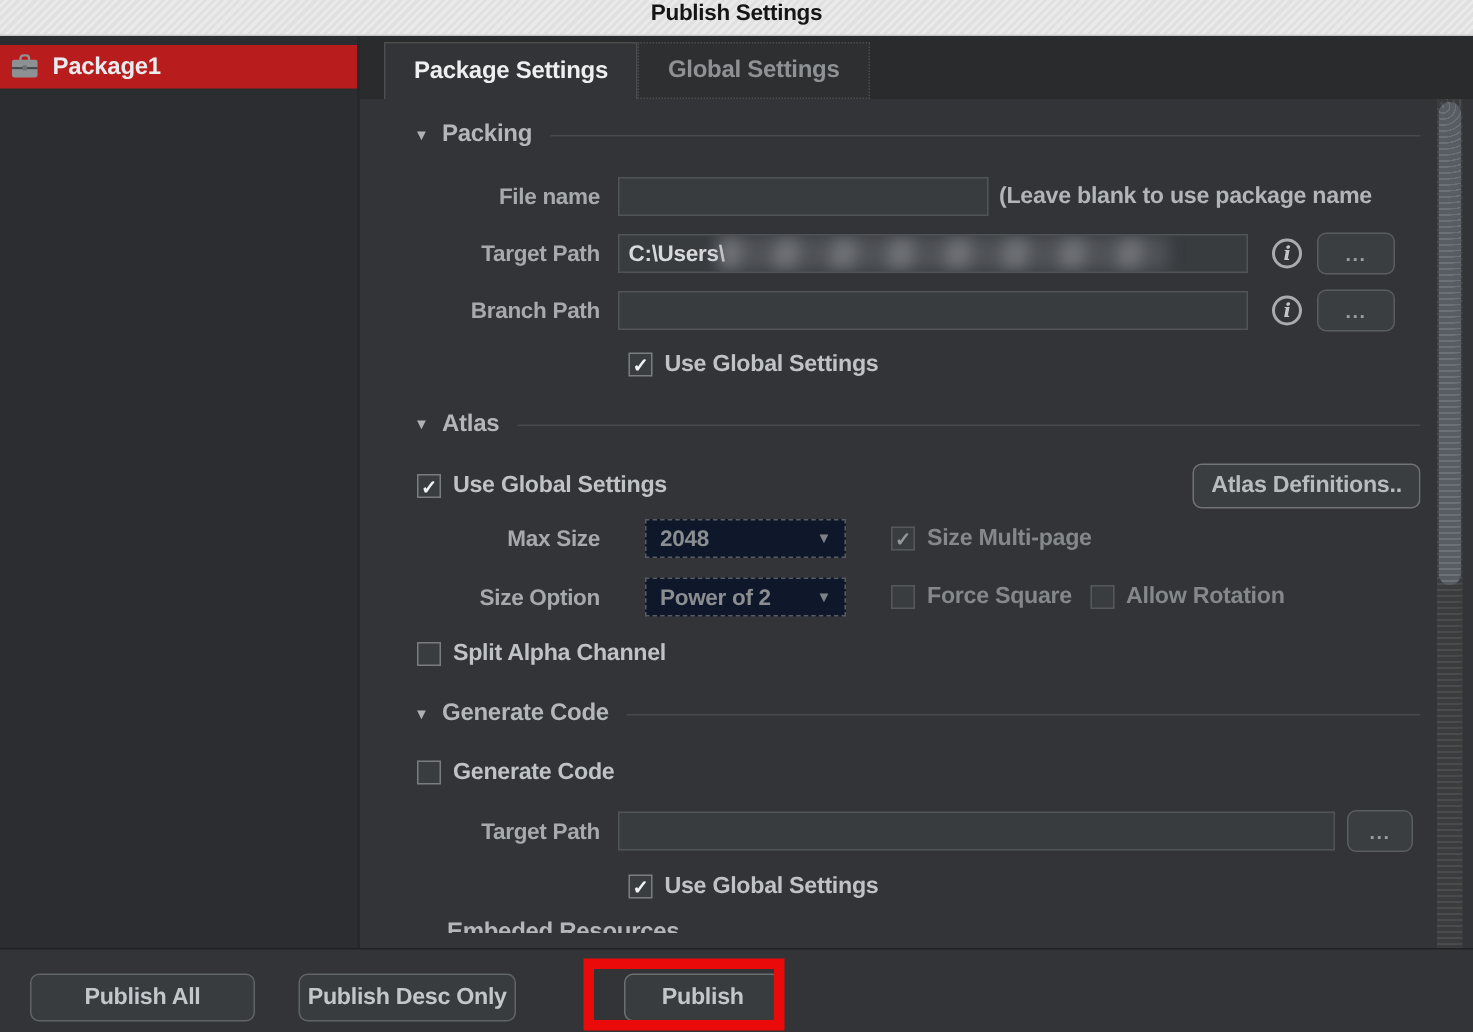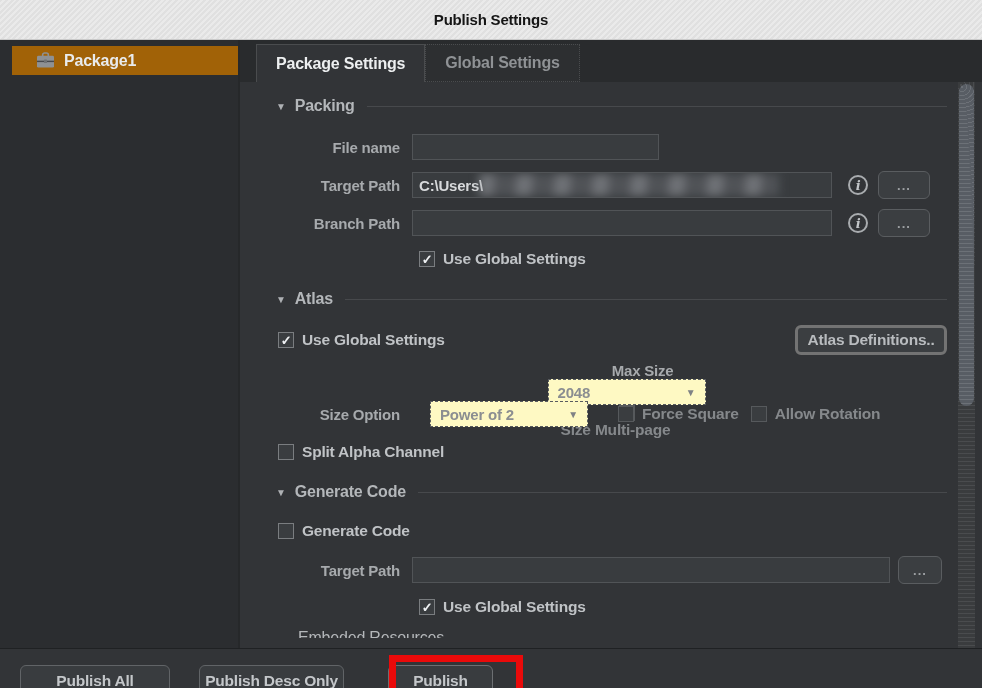--- a/index.html
+++ b/index.html
@@ -4,33 +4,33 @@
 <style>
   * { margin:0; padding:0; box-sizing:border-box; }
   html,body { width:982px; height:688px; }
   body {
     background:#323437;
     font-family:"Liberation Sans", sans-serif;
     overflow:hidden;
     letter-spacing:-0.2px;
   }
   .titlebar {
-    height:40px;
+    height:24px;
     background:#e9e9e9;
     background-image:repeating-linear-gradient(135deg, rgba(0,0,0,0.04) 0 2px, rgba(255,255,255,0.05) 2px 4px);
     border-bottom:1px solid #c9c9c9;
-    display:flex; align-items:center; justify-content:center;
+    display:flex; align-items:flex-start; justify-content:center;
     font-size:15px; font-weight:bold; color:#151515;
   }
   .app { display:flex; height:608px; }
   .sidebar { width:238px; background:#2b2d30; flex:none; }
   .package-row {
-    margin-top:6px; height:29px; background:#a16207;
-    display:flex; align-items:center; gap:9px; padding-left:24px;
-    color:#e9ebed; font-weight:bold; font-size:16px;margin-left:12px;
+    margin-top:6px; height:29px; background:#b91c1c;
+    display:flex; align-items:center; gap:9px; padding-left:7px;
+    color:#e9ebed; font-weight:bold; font-size:16px;
   }
   .main { flex:1; position:relative; background:#323437; border-left:2px solid #26282a; }
   .tabstrip { height:42px; background:#292b2d; display:flex; align-items:stretch; padding-left:16px; }
   .tab {
     margin-top:4px; padding:14px 19px; display:flex; align-items:center;
     font-size:16px; font-weight:bold; cursor:default;
   }
   .tab.active { background:#323437; color:#edeff0; border:1px solid #4a4c4e; border-bottom:none; }
   .tab.inactive { background:#2d2f31; color:#8f9295; border:1px dotted #4a4c4e; }
   .content {
@@ -73,65 +73,65 @@
   .browse.small { width:44px; margin-left:8px; }
   .cb {
     width:16px; height:16px; background:#3a3d40; border:1px solid #7a7d80; flex:none;
     display:flex; align-items:center; justify-content:center;
     color:#f0f2f4; font-size:13px; font-weight:bold; line-height:1;
   }
   .cb.dim { border-color:#56595c; color:#94979a; }
   .cblabel { margin-left:8px; font-weight:bold; font-size:15.5px; color:#c0c3c6; white-space:nowrap; }
   .cblabel.dim { color:#85888b; }
   .dropdown {
-    width:158px; height:26px; margin-left:30px; flex:none;
-    background:#fef9c3; border:1px dashed #595c60;
+    width:134px; height:26px; margin-left:30px; flex:none;
+    background:#0f172a; border:1px dashed #595c60;
     display:flex; align-items:center; padding:0 9px;
     color:#8b8e91; font-weight:bold; font-size:15px;
   }
   .dropdown .tri { margin-left:auto; font-size:10px; color:#7f8285; }
   .atlasdef-btn {
     margin-left:auto; width:152px; height:30px;
-    background:#3b3e41; border:3px solid #737373; border-radius:6px;
+    background:#3b3e41; border:1px solid #737373; border-radius:6px;
     color:#b9bcbf; font-weight:bold; font-size:15.5px;
     display:flex; align-items:center; justify-content:center;
   }
   .row-filename { margin-top:17px; height:28px; }
   .row-target, .row-branch { margin-top:10px; height:28px; }
   .row-ugs-indent { margin-top:13px; height:18px; margin-left:143px; }
   .row-atlas-ugs { margin-top:16px; height:30px; margin-left:2px; }
-  .row-maxsize { margin-top:7px; height:26px;flex-direction:column; }
+  .row-maxsize { margin-top:7px; height:26px; }
   .row-sizeopt { margin-top:13px; height:26px; }
   .row-split { margin-top:16px; height:18px; margin-left:2px; }
   .row-gc-cb { margin-top:20px; height:18px; margin-left:2px; }
   .row-gc-target { margin-top:16px; height:28px; }
   .row-gc-ugs { margin-top:14px; height:18px; margin-left:143px; }
   .gap30 { margin-left:30px; }
   .gap12 { margin-left:12px; }
-  .partial-section { margin-top:13px; height:9px; overflow:hidden; color:#b4b7ba; font-weight:normal; font-size:16px; margin-left:22px; }
+  .partial-section { margin-top:13px; height:9px; overflow:hidden; color:#b4b7ba; font-weight:bold; font-size:16px; margin-left:22px; }
   .scrollbar {
     position:absolute; top:42px; bottom:0; right:7px; width:17px;
     background:#3a3c3e;
     background-image:repeating-radial-gradient(circle at 3px 3px, rgba(120,122,126,0.25) 0 0.8px, transparent 1px 4px);
   }
   .scroll-thumb {
     position:absolute; left:1px; right:1px; top:2px; height:322px;
     background:#585d64; border-radius:8px;
     background-image:repeating-radial-gradient(circle at 3px 3px, rgba(200,202,206,0.18) 0 0.8px, transparent 1px 4px);
   }
   .footer { height:55px; background:#323437; border-top:1px solid #1f2123; position:relative;padding-left:37px; }
   .fbtn {
     position:absolute; top:16px; height:32px;
     background:#393c3f; border:1px solid #616467; border-radius:6px;
     color:#c4c7ca; font-weight:bold; font-size:15.5px;
     display:flex; align-items:center; justify-content:center;
   }
   #btn-publish-all { left:20px; width:150px; }
   #btn-publish-desc { left:199px; width:145px; }
-  #btn-publish { left:388px; width:105px; border-color:#6c6f72; }
+  #btn-publish { left:416px; width:105px; border-color:#6c6f72; }
   #btn-close { left:860px; width:105px; }
   .red-annotation {
     position:absolute; left:389px; top:6px; width:134px; height:48px;
     border:7px solid #ea0a0a; pointer-events:none;
   }
 </style>
 </head>
 <body>
 
 <div class="titlebar">
@@ -171,20 +171,21 @@
         <span class="arrow">▼</span>
         <span>Packing</span>
         <span class="line"></span>
       </div>
 
       <div class="row row-filename">
         <span class="rlabel">File name</span>
         <div class="input file-input">
           <span></span>
         </div>
+        <span class="hint">(Leave blank to use package name</span>
       </div>
 
       <div class="row row-target">
         <span class="rlabel">Target Path</span>
         <div class="input path-input">
           <span>C:\Users\</span>
           <span class="smudge"></span>
         </div>
         <span class="info">
             <span>i</span>

